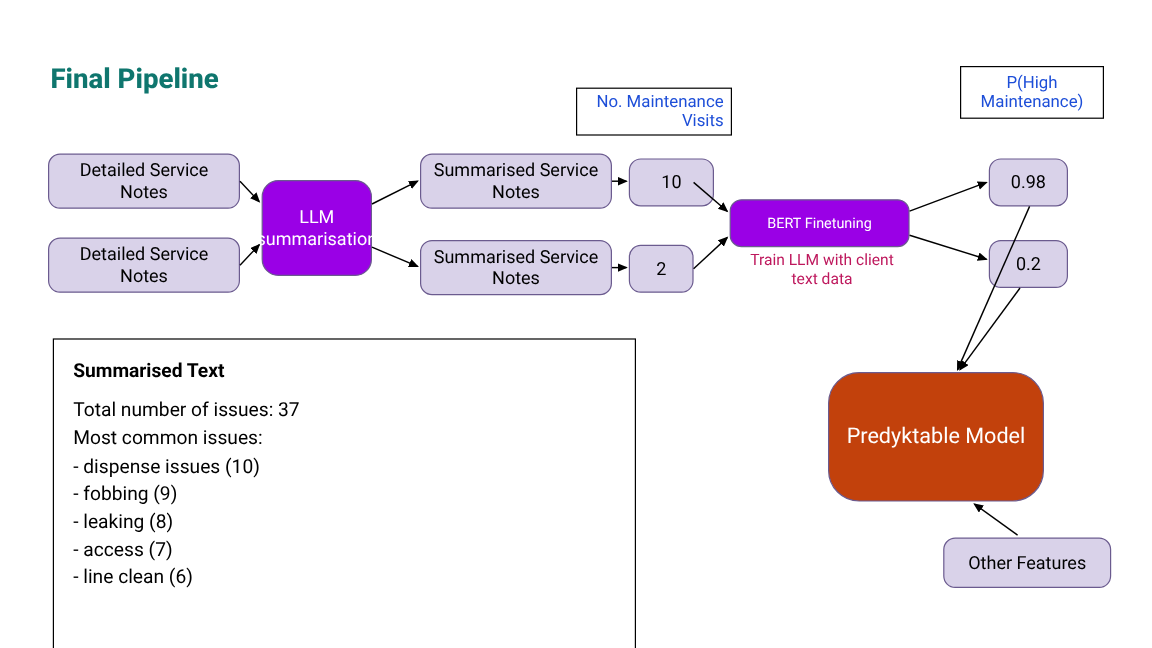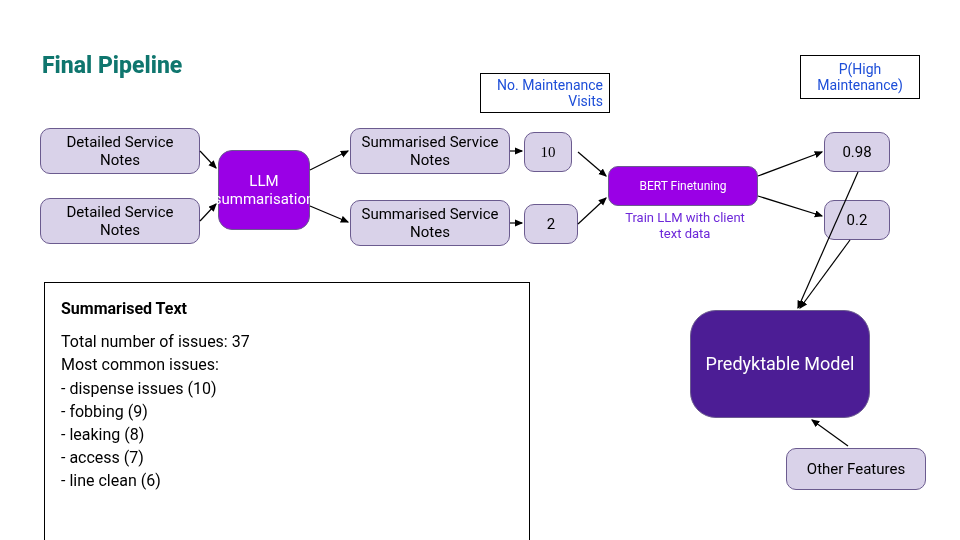--- a/index.html
+++ b/index.html
@@ -33,41 +33,41 @@
     padding: 4px 6px;
     line-height: 1.2;
   }
   .node-purple {
     background: #9a00e6;
     border: 1px solid #6b5b8f;
     color: #fff;
     border-radius: 14px;
   }
   .node-big-purple {
-    background: #4c1d95;
+    background: #c2410c;
     color: #fff;
     border-radius: 26px;
     font-size: 18px;
   }
   .label-box {
     position: absolute;
     background: #fff;
     border: 1px solid #000;
     font-size: 14px;
     color: #1d4ed8;
     display: flex;
     align-items: center;
     justify-content: center;
     text-align: center;
     padding: 2px 6px;
   }
   .caption {
     position: absolute;
     font-size: 13px;
-    color: #6d28d9;
+    color: #be185d;
     text-align: center;
     line-height: 1.2;
   }
   .text-box {
     position: absolute;
     border: 1.5px solid #000;
     background: #fff;
     padding: 14px 16px;
     font-size: 16px;
     color: #000;
@@ -90,21 +90,21 @@
 <div class="title">Final Pipeline</div>
 
 <div class="node" style="top:128px; left:40px; width:160px; height:46px;">Detailed Service Notes</div>
 <div class="node" style="top:198px; left:40px; width:160px; height:46px;">Detailed Service Notes</div>
 
 <div class="node node-purple" style="top:150px; left:218px; width:92px; height:80px;">LLM summarisation</div>
 
 <div class="node" style="top:128px; left:350px; width:160px; height:46px;">Summarised Service Notes</div>
 <div class="node" style="top:200px; left:350px; width:160px; height:46px;">Summarised Service Notes</div>
 
-<div class="node" style="top:132px; left:524px; width:48px; height:40px;font-family:Liberation Serif, serif;">10</div>
+<div class="node" style="top:132px; left:524px; width:71px; height:40px;">10</div>
 <div class="node" style="top:204px; left:524px; width:54px; height:40px;">2</div>
 
 <div class="label-box" style="top:73px; left:480px; width:130px; height:40px;text-align:right;">No. Maintenance Visits</div>
 
 <div class="node node-purple" style="top:166px; left:608px; width:150px; height:40px; border-radius:10px; font-size:12px;">BERT Finetuning</div>
 <div class="caption" style="top:210px; left:620px; width:130px;">Train LLM with client text data</div>
 
 <div class="label-box" style="top:55px; left:800px; width:120px; height:44px;">P(High Maintenance)</div>
 
 <div class="node" style="top:132px; left:824px; width:66px; height:40px;">0.98</div>

